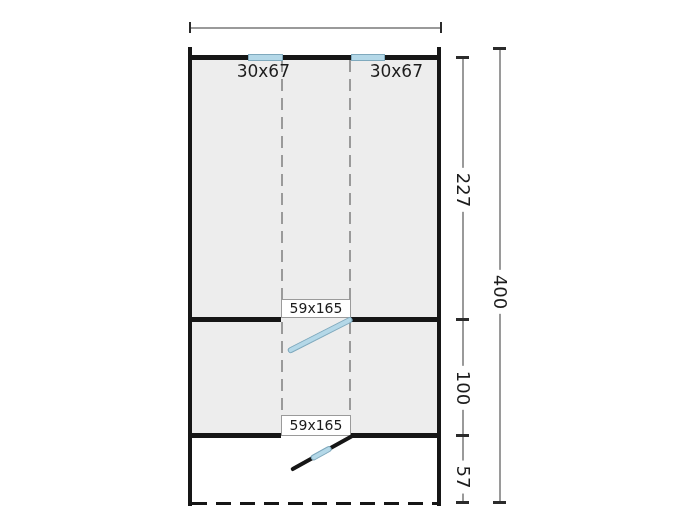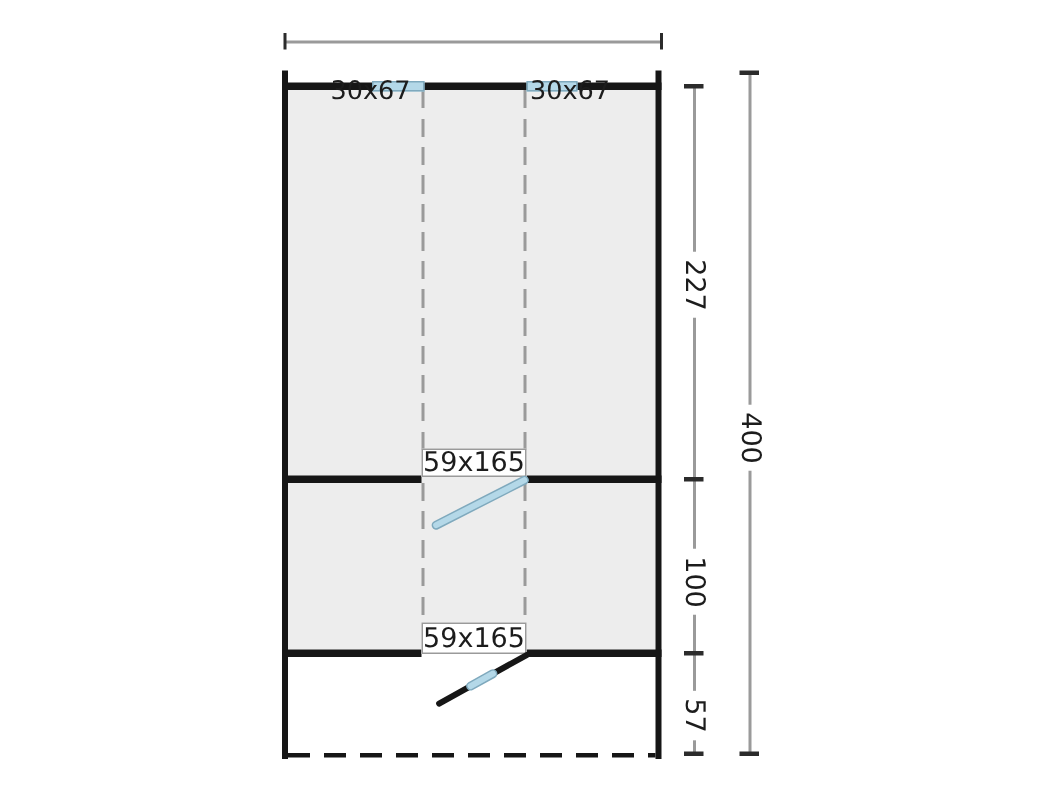--- a/index.html
+++ b/index.html
@@ -19,34 +19,34 @@
   .wall-mid-r  {left:351px;top:317px;width:90px;height:5px;}
   .wall-low-l  {left:188px;top:433px;width:93px;height:5px;}
   .wall-low-r  {left:351px;top:433px;width:90px;height:5px;}
   .porch-edge  {left:192px;top:502px;width:245px;height:3px;
     background:repeating-linear-gradient(90deg,#161616 0 15px,transparent 15px 24px);}
 
   
   .glz{background:#b4d8e8;border:1px solid #7fa9bd;box-sizing:border-box;}
   .window-l {left:248px;top:54px;width:35px;height:7px;}
   .window-r {left:351px;top:54px;width:34px;height:7px;}
-  .window-label{top:51px;width:86px;text-align:center;font-size:17px;}
+  .window-label{top:61px;width:86px;text-align:right;font-size:17px;}
   .window-label-l{left:204px;}
   .window-label-r{left:337px;}
 
   
   .pdash{width:2px;background:repeating-linear-gradient(180deg,#9a9a9a 0 12px,transparent 12px 19px);}
   .pdash-a-l{left:281px;top:60px;height:240px;}
   .pdash-a-r{left:349px;top:60px;height:240px;}
   .pdash-b-l{left:281px;top:322px;height:93px;}
   .pdash-b-r{left:349px;top:322px;height:93px;}
 
   
   .door-box{width:70px;background:#ffffff;border:1px solid #9a9a9a;box-sizing:border-box;
-    text-align:center;font-size:18px;}
+    text-align:center;font-size:14px;}
   .door-box-1{left:281px;top:299px;height:19px;line-height:17px;}
   .door-box-2{left:281px;top:415px;height:21px;line-height:19px;}
 
   
   .leaf-mid{left:288px;top:348px;width:72px;height:6px;background:#b4d8e8;
     border:1px solid #7fa9bd;border-radius:3px;box-sizing:border-box;
     transform:rotate(-27deg);transform-origin:1px 50%;}
   .leaf-front{left:291px;top:468px;width:71px;height:4px;background:#161616;
     border-radius:2px;transform:rotate(-29deg);transform-origin:0 50%;}
   .leaf-front-glass{position:absolute;left:23px;top:-1px;width:23px;height:6px;

